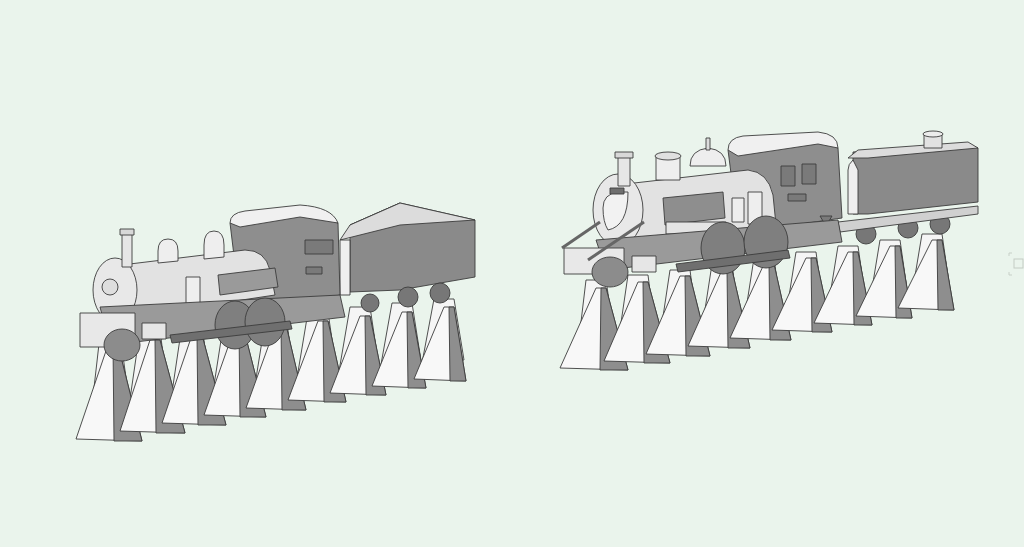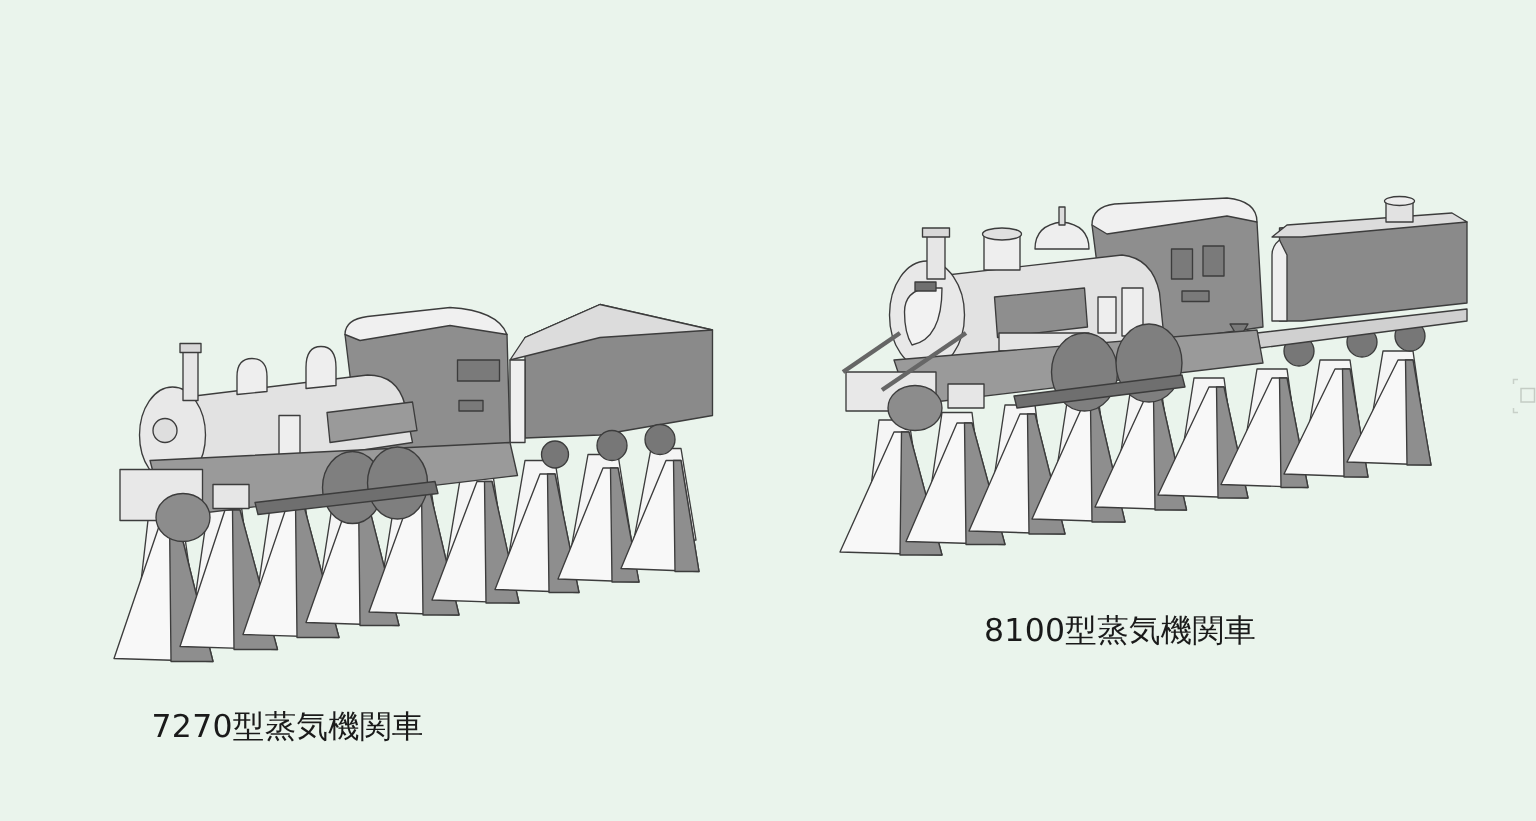--- a/index.html
+++ b/index.html
@@ -206,21 +206,19 @@
         <polygon points="128,134 240,120 242,128 130,142" fill="#6f6f6f"></polygon>
         <rect x="16" y="118" width="60" height="26" fill="#e8e8e8"></rect>
         <ellipse cx="62" cy="142" rx="18" ry="15" fill="#8c8c8c"></ellipse>
         <rect x="84" y="126" width="24" height="16" fill="#e6e6e6"></rect>
         <line x1="14" y1="118" x2="52" y2="92" stroke="#666" stroke-width="3"></line>
         <line x1="40" y1="130" x2="96" y2="92" stroke="#666" stroke-width="3"></line>
       </g>
     </svg>
   </div>
 
-  <div class="caption" id="caption-7270">7270型蒸気機関車</div>
-  <div class="caption" id="caption-8100">8100型蒸気機関車</div>
 
   <svg class="frame-icon" viewBox="0 0 16 24">
     <path d="M1,4 L1,1 L4,1" stroke="#c8d0c8" stroke-width="1" fill="none"></path>
     <path d="M1,20 L1,23 L4,23" stroke="#c8d0c8" stroke-width="1" fill="none"></path>
     <rect x="6" y="7" width="9" height="9" stroke="#c4ccc4" stroke-width="1" fill="none"></rect>
   </svg>
 </div>
 
 </body></html>

